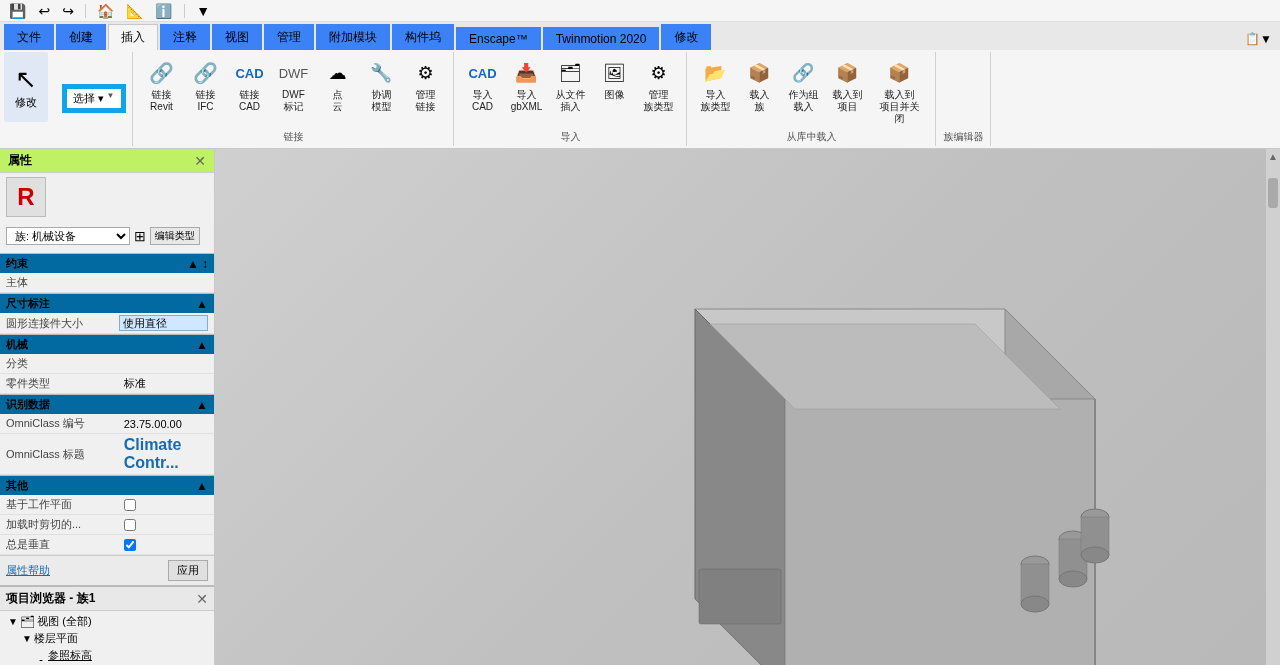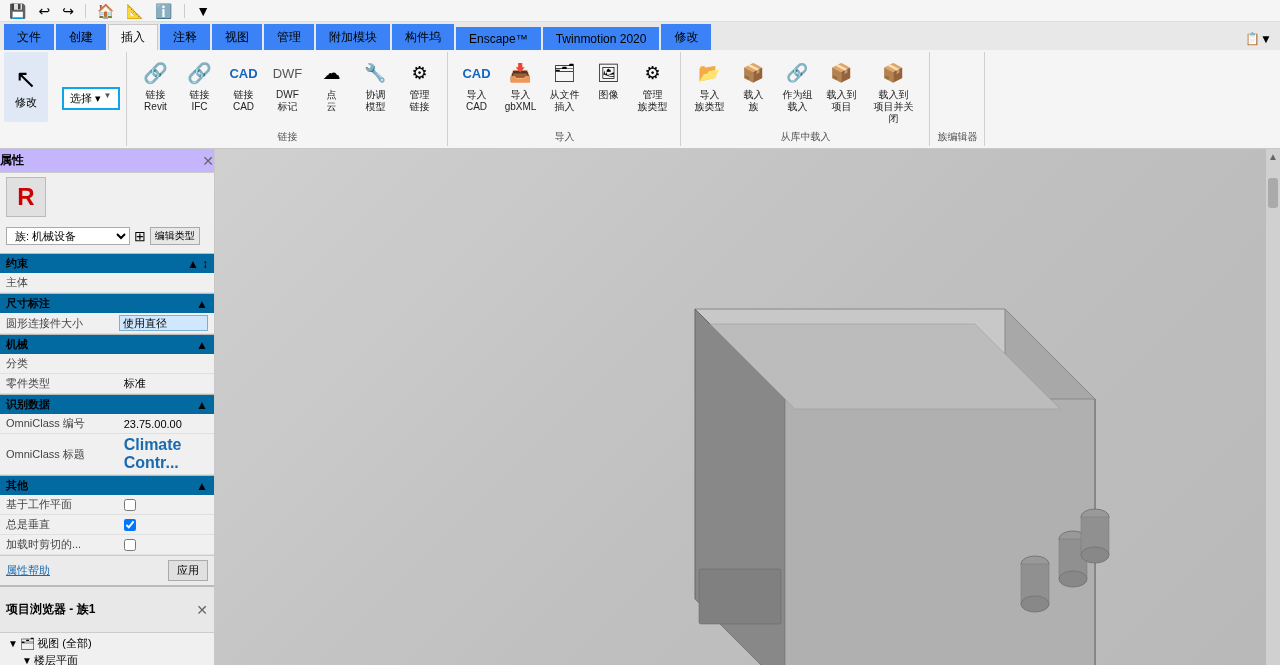--- a/index.html
+++ b/index.html
@@ -24,40 +24,40 @@
 
     
     .main-area { display: flex; height: calc(665px - 112px); }
 
     
     .left-panel { width: 215px; background: #f0f0f0; border-right: 1px solid #c8c8c8; display: flex; flex-direction: column; }
     .panel-close { cursor: pointer; font-size: 14px; color: #666; }
 
     
     .prop-panel { background: #f0f0f0; border-bottom: 1px solid #bbb; }
-    .prop-header { display: flex; align-items: center; justify-content: space-between; padding: 3px 0; background: #c4b5fd; border-bottom: 1px solid #ccc; }
+    .prop-header { display: flex; align-items: center; justify-content: space-between; padding: 3px 8px; background: #bef264; border-bottom: 1px solid #ccc; }
     .prop-content { padding: 4px 6px; }
     .prop-avatar { width: 40px; height: 40px; background: #e0e0e0; border: 1px solid #bbb; display: flex; align-items: center; justify-content: center; font-size: 24px; font-weight: bold; color: #c00; margin-bottom: 4px; }
     .prop-row { display: flex; align-items: center; gap: 4px; margin-bottom: 4px; }
     .prop-select { font-size: 11px; border: 1px solid #aaa; background: white; padding: 1px 4px; width: 124px; }
     .prop-edit-btn { font-size: 10px; background: #e8e8e8; border: 1px solid #aaa; padding: 1px 4px; cursor: pointer; }
     .section-header { background: #0369a1; padding: 2px 6px; display: flex; justify-content: space-between; align-items: center; border-top: 1px solid #bbb; cursor: pointer; }
     .section-header-text { font-size: 11px; font-weight: bold; }
     .prop-table { width: 100%; font-size: 11px; border-collapse: collapse; }
     .prop-table td { padding: 2px 6px; border-bottom: 1px solid #e0e0e0; }
     .prop-table td:first-child { color: #444; width: 55%; }
     .prop-table td:last-child { color: #000; }
     .prop-input { background: #d0e8ff; border: 1px solid #7bafd4; padding: 1px 3px; font-size: 11px; width: 89px; }
     .prop-link { color: #1a6ab0; text-decoration: none; font-size: 16px; font-weight: bold; }
     .checkbox-cell { display: flex; align-items: center; }
     .checkbox-cell input[type=checkbox] { width: 12px; height: 12px; }
 
     
     .bottom-panel { background: #f0f0f0; border-top: 1px solid #bbb; flex: 1; overflow: hidden; }
-    .bottom-panel-header { display: flex; align-items: center; justify-content: space-between; padding: 14px 6px; background: #e8e8e8; border-bottom: 1px solid #ccc; }
+    .bottom-panel-header { display: flex; align-items: center; justify-content: space-between; padding: 3px 6px; background: #e8e8e8; border-bottom: 1px solid #ccc; }
     .tree-item { display: flex; align-items: center; padding: 1px 4px; font-size: 11px; cursor: pointer; }
     .tree-expand { width: 14px; display: inline-block; text-align: center; font-size: 10px; }
     .tree-icon { margin-right: 2px; font-size: 12px; }
     .tree-indent { margin-left: 14px; }
     .tree-indent2 { margin-left: 28px; text-decoration: underline; }
 
     
     .viewport { flex: 1; background: #c8c8c8; position: relative; overflow: hidden; }
     .viewport-bg { position: absolute; inset: 0; background: linear-gradient(135deg, #d0d0d0 0%, #c0c0c0 50%, #b8b8b8 100%); }
 
@@ -108,21 +108,21 @@
 
   <div class="ribbon-content">
 
     <div class="modify-btn" style="margin-right:6px;">
       <div style="font-size:26px;">↖</div>
       <div style="font-size:11px;text-align:center;">修改</div>
     </div>
 
     <div class="ribbon-group">
       <div style="display:flex;flex-direction:column;align-items:center;justify-content:center;flex:1;">
-        <div style="font-size:11px;border:2px solid #0ea5e9;padding:2px 6px;background:white;cursor:pointer;display:flex;align-items:flex-start;gap:3px;">
+        <div style="font-size:11px;border:5px solid #0ea5e9;padding:2px 6px;background:white;cursor:pointer;display:flex;align-items:flex-start;gap:3px;">
           <span>选择 ▾</span>
           <span class="dropdown-arrow">▼</span>
         </div>
       </div>
       <div class="ribbon-group-label"></div>
     </div>
 
     <div class="ribbon-group">
       <div class="ribbon-items">
         <div class="ribbon-btn">
@@ -316,35 +316,35 @@
         <tbody>
             <tr>
           <td>基于工作平面</td>
           <td>
                 <div class="checkbox-cell">
                   <input type="checkbox" style="">
                 </div>
               </td>
         </tr>
         <tr>
+          <td>加载时剪切的...</td>
+          <td>
+                <div class="checkbox-cell">
+                  <input type="checkbox" style="">
+                </div>
+              </td>
+        </tr>
+        <tr>
           <td>总是垂直</td>
           <td>
                 <div class="checkbox-cell">
                   <input type="checkbox" checked="" style="">
                 </div>
               </td>
         </tr>
-        <tr>
-          <td>加载时剪切的...</td>
-          <td>
-                <div class="checkbox-cell">
-                  <input type="checkbox" style="">
-                </div>
-              </td>
-        </tr>
       </tbody>
         </table>
 
       <div class="prop-footer">
         <a href="#" class="prop-footer-link">属性帮助</a>
         <button class="apply-btn">应用</button>
       </div>
     </div>
 
     <div class="bottom-panel">

